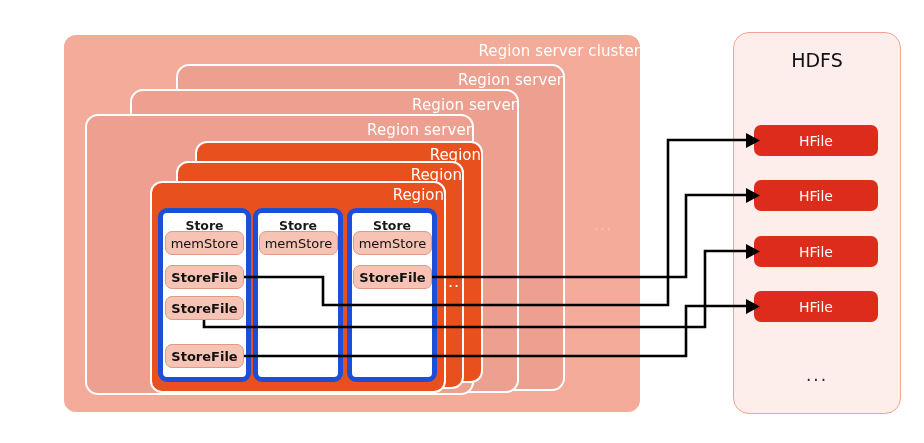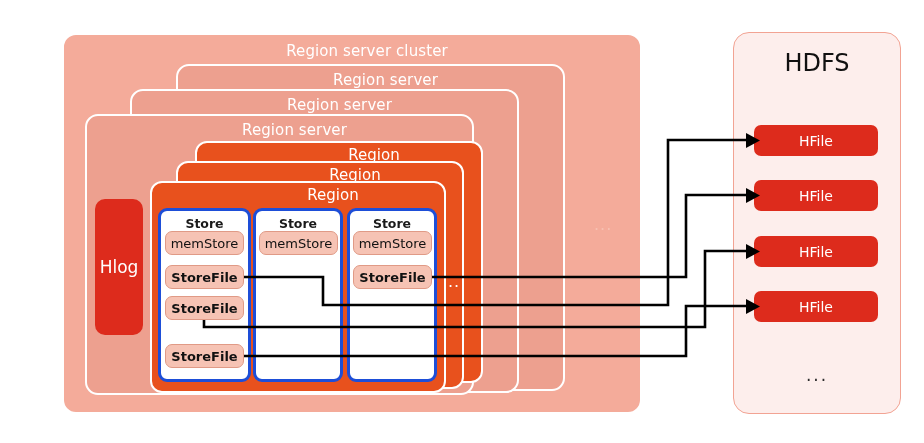--- a/index.html
+++ b/index.html
@@ -19,21 +19,21 @@
   
   .box {
     position: absolute;
     box-sizing: border-box;
     border-radius: 11px;
   }
   .lbl {
     position: absolute;
     left: 0;
     right: 0;
-    text-align: center;
+    text-align: right;
     white-space: nowrap;
     pointer-events: none;
     padding-left: 30px;
   }
 
   
   .cluster {
     background: #f4ab9a;
     border: 2px solid #ffffff;
     border-radius: 14px;
@@ -70,21 +70,21 @@
     display: flex;
     align-items: center;
     justify-content: center;
     color: #ffffff;
     font-size: 17px;
   }
 
   
   .store {
     background: #ffffff;
-    border: 3px solid #1d4ed8;
+    border: 5px solid #1d4ed8;
     border-radius: 9px;
   }
   .store-title {
     position: absolute;
     top: 5px;
     left: 0; right: 0;
     text-align: center;
     font-size: 12.5px;
     font-weight: bold;
     color: #1a1a1a;
@@ -120,21 +120,21 @@
   .hdfs {
     background: #fdeeec;
     border: 1.5px solid #f2a393;
     border-radius: 16px;
   }
   .hdfs-title {
     position: absolute;
     top: 16px;
     left: 0; right: 0;
     text-align: center;
-    font-size: 24px;
+    font-size: 19px;
     color: #111111;
   }
   .hfile {
     position: absolute;
     background: #dd2b1c;
     border-radius: 7px;
     display: flex;
     align-items: center;
     justify-content: center;
     color: #ffffff;
@@ -190,23 +190,20 @@
   <div class="box region" style="left:176px; top:161px; width:288px; height:228px;">
     <div class="lbl region-label" style="top:3px;">Region</div>
   </div>
 
   <div class="box region" style="left:150px; top:181px; width:296px; height:212px;">
     <div class="lbl region-label" style="top:3px;">Region</div>
   </div>
 
   <div class="dots" style="left:448px; top:274px;">...</div>
 
-  <div class="box hlog" style="left:95px; top:199px; width:48px; height:136px;">
-    <div class="hlog-text">Hlog</div>
-  </div>
 
   <div class="box store" style="left:158px; top:208px; width:93px; height:174px;">
     <div class="store-title">Store</div>
   </div>
   <div class="pill mem" style="left:165px; top:231px; width:79px; height:24px;">memStore</div>
   <div class="pill" style="left:165px; top:265px; width:79px; height:24px;">StoreFile</div>
   <div class="pill" style="left:165px; top:296px; width:79px; height:24px;">StoreFile</div>
   <div class="pill" style="left:165px; top:344px; width:79px; height:24px;">StoreFile</div>
 
   <div class="box store" style="left:253px; top:208px; width:90px; height:174px;">

